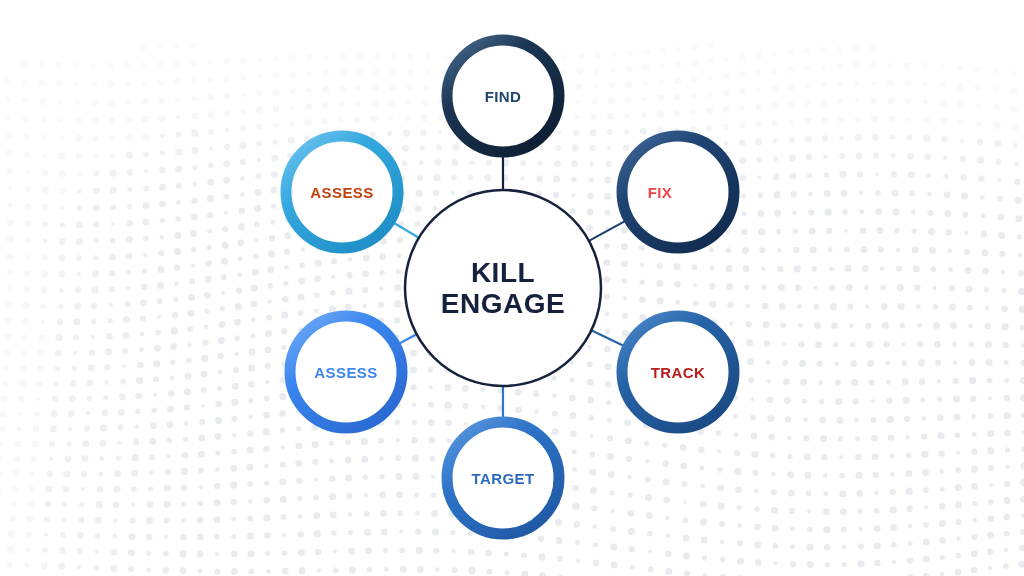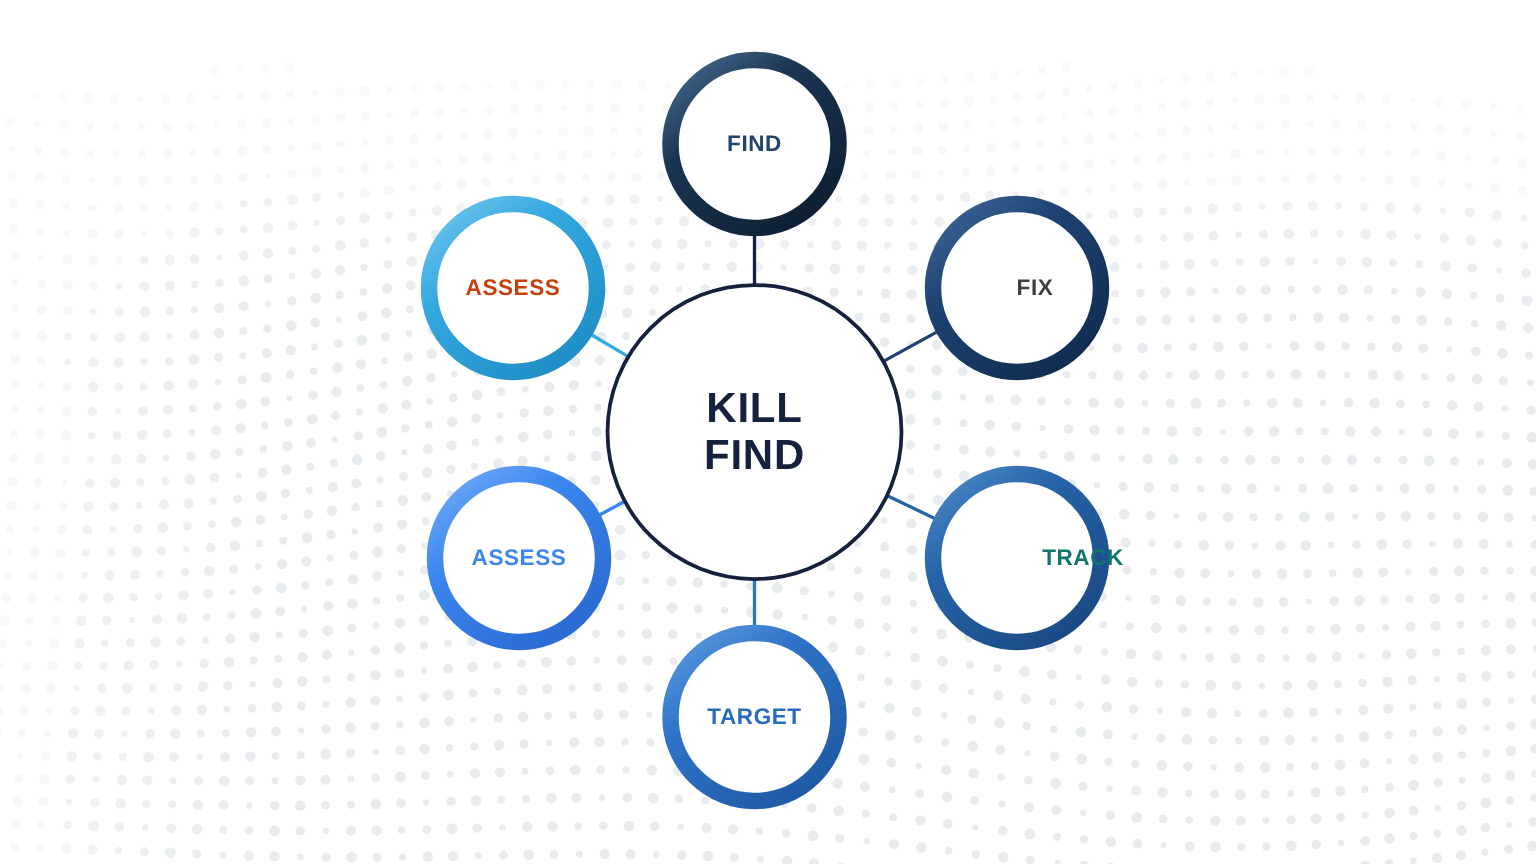--- a/index.html
+++ b/index.html
@@ -2054,23 +2054,23 @@
           <circle cx="346" cy="372" r="56" fill="none" stroke="url(#grad-engage)" stroke-width="11"></circle>
         </g>
         <g>
           <circle cx="342" cy="192" r="56" fill="#ffffff"></circle>
           <circle cx="342" cy="192" r="56" fill="none" stroke="url(#grad-assess)" stroke-width="11"></circle>
         </g>
       </g>
   </svg>
 
   <div id="hub-label" style="left: 503px; top: 288px; color: rgb(22, 33, 62);">KILL
-FIND</div>
+ENGAGE</div>
   <div id="labels-layer">
       <div class="node-label" style="left: 503px; top: 96px; color: rgb(32, 69, 110);">FIND</div>
-      <div class="node-label" style="left: 690px; top: 192px; color: #404040;">FIX</div>
-      <div class="node-label" style="left: 678px; top: 372px; color: #0f766e; margin-left: 44px;">TRACK</div>
+      <div class="node-label" style="left: 660px; top: 192px; color: #ef4444;">FIX</div>
+      <div class="node-label" style="left: 678px; top: 372px; color: #b91c1c;">TRACK</div>
       <div class="node-label" style="left: 503px; top: 478px; color: rgb(42, 107, 189); text-align: right;">TARGET</div>
       <div class="node-label" style="left: 346px; top: 372px; color: rgb(59, 134, 239);">ASSESS</div>
       <div class="node-label" style="left: 342px; top: 192px; color: #c2410c;">ASSESS</div>
     </div>
 
 </div>
 
 </body></html>

